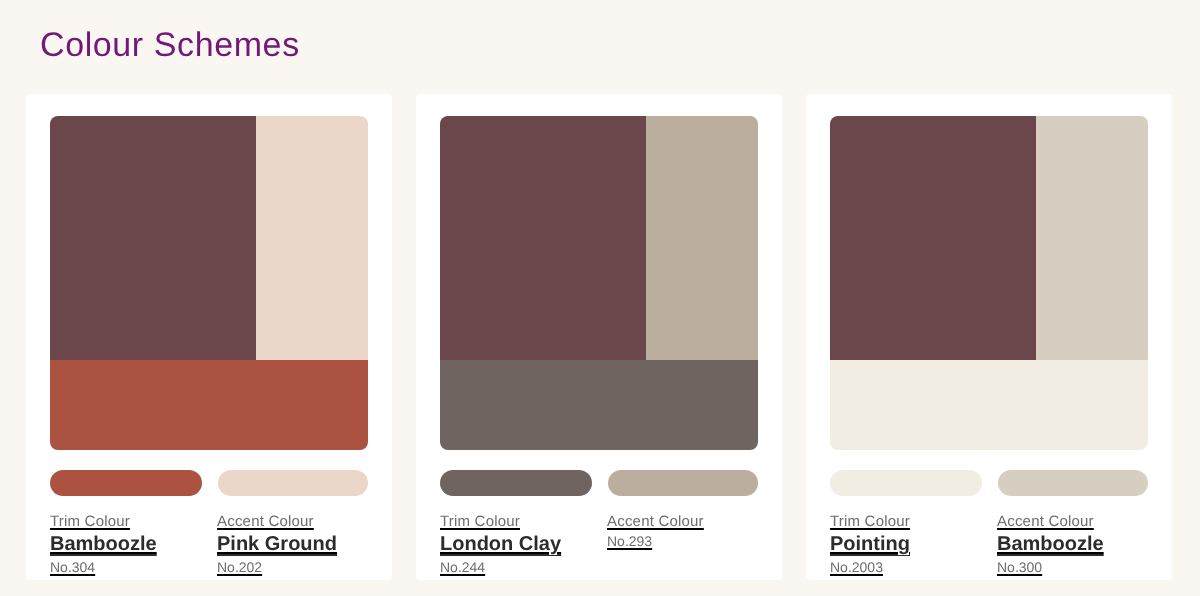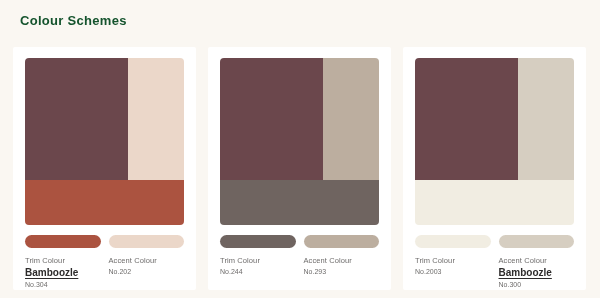--- a/index.html
+++ b/index.html
@@ -12,34 +12,35 @@
     background: #FAF7F2;
     font-family: "Liberation Sans", sans-serif;
     overflow: hidden;
     position: relative;
   }
 
   #page-title {
     position: absolute;
     left: 20px;
     top: 13px;
-    font-size: 13px;
-    font-weight: 700;
+    font-size: 17px;
+    font-weight: 400;
     letter-spacing: 0.3px;
-    color: #14532d;
+    color: #701a75;
     white-space: nowrap;
   }
 
   #cards {
     position: absolute;
     left: 13px;
     top: 47px;
     width: 574px;
     display: flex;
     gap: 12px;
+    text-decoration: underline;
   }
 
   .scheme-card {
     width: 183px;
     background: #FFFFFF;
     border-radius: 2px;
     padding: 0;
     position: relative;
     box-sizing: border-box;
   }
@@ -131,40 +132,42 @@
       <div class="pill" style="background: rgb(235, 215, 201);"></div>
     </div>
     <div class="label-row">
       <div class="label-col">
         <div class="label-role">Trim Colour</div>
         <div class="label-name">Bamboozle</div>
         <div class="label-code">No.304</div>
       </div>
       <div class="label-col">
         <div class="label-role">Accent Colour</div>
+        <div class="label-name">Pink Ground</div>
         <div class="label-code">No.202</div>
       </div>
     </div>
   </div>
 
   <div class="scheme-card">
     <div class="swatch-block">
       <div class="swatch-main">
         <div class="swatch-primary" style="background: rgb(107, 71, 76);"></div>
         <div class="swatch-accent" style="background: rgb(188, 174, 159);"></div>
       </div>
       <div class="swatch-trim" style="background: rgb(111, 100, 96);"></div>
     </div>
     <div class="pill-row">
       <div class="pill" style="background: rgb(111, 100, 96);"></div>
       <div class="pill" style="background: rgb(188, 174, 159);"></div>
     </div>
     <div class="label-row">
       <div class="label-col">
         <div class="label-role">Trim Colour</div>
+        <div class="label-name">London Clay</div>
         <div class="label-code">No.244</div>
       </div>
       <div class="label-col">
         <div class="label-role">Accent Colour</div>
         <div class="label-code">No.293</div>
       </div>
     </div>
   </div>
 
   <div class="scheme-card">
@@ -175,20 +178,21 @@
       </div>
       <div class="swatch-trim" style="background: rgb(241, 237, 226);"></div>
     </div>
     <div class="pill-row">
       <div class="pill" style="background: rgb(241, 237, 226);"></div>
       <div class="pill" style="background: rgb(214, 206, 193);"></div>
     </div>
     <div class="label-row">
       <div class="label-col">
         <div class="label-role">Trim Colour</div>
+        <div class="label-name">Pointing</div>
         <div class="label-code">No.2003</div>
       </div>
       <div class="label-col">
         <div class="label-role">Accent Colour</div>
         <div class="label-name">Bamboozle</div>
         <div class="label-code">No.300</div>
       </div>
     </div>
   </div>
 

